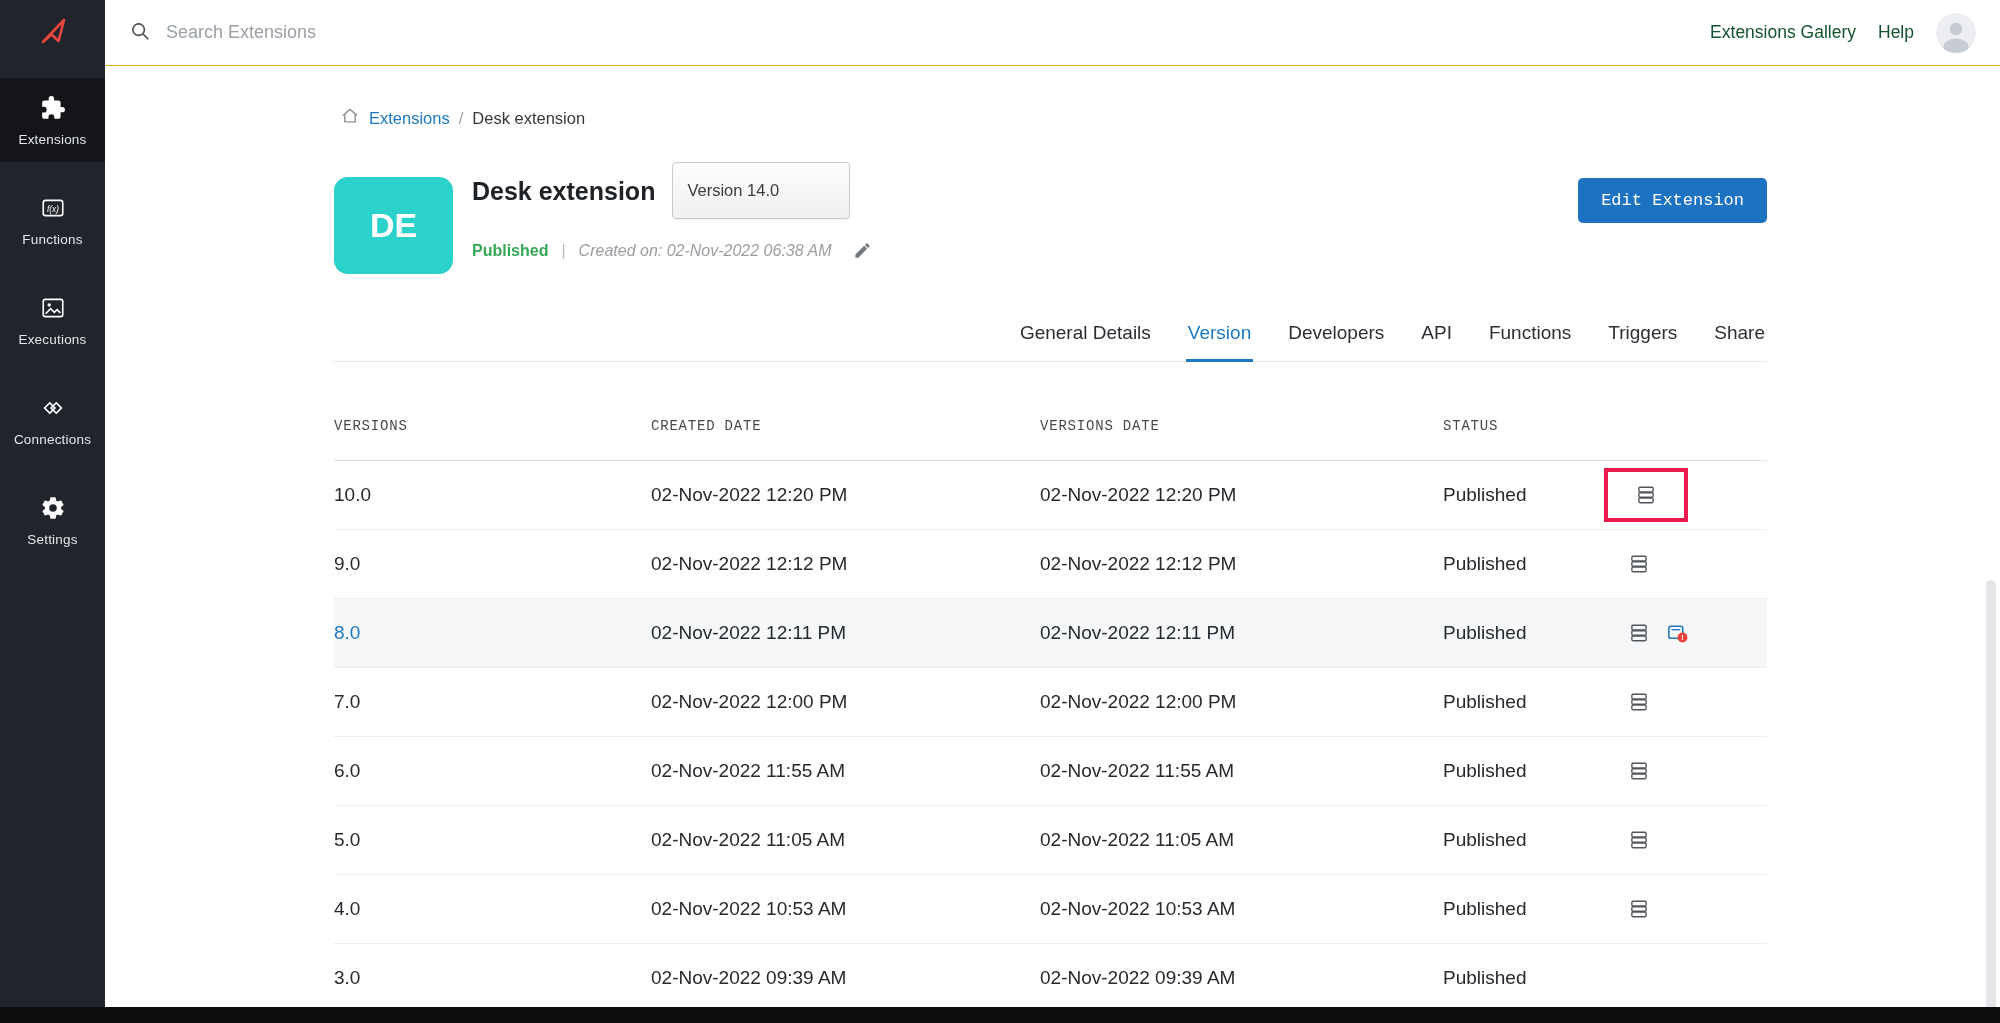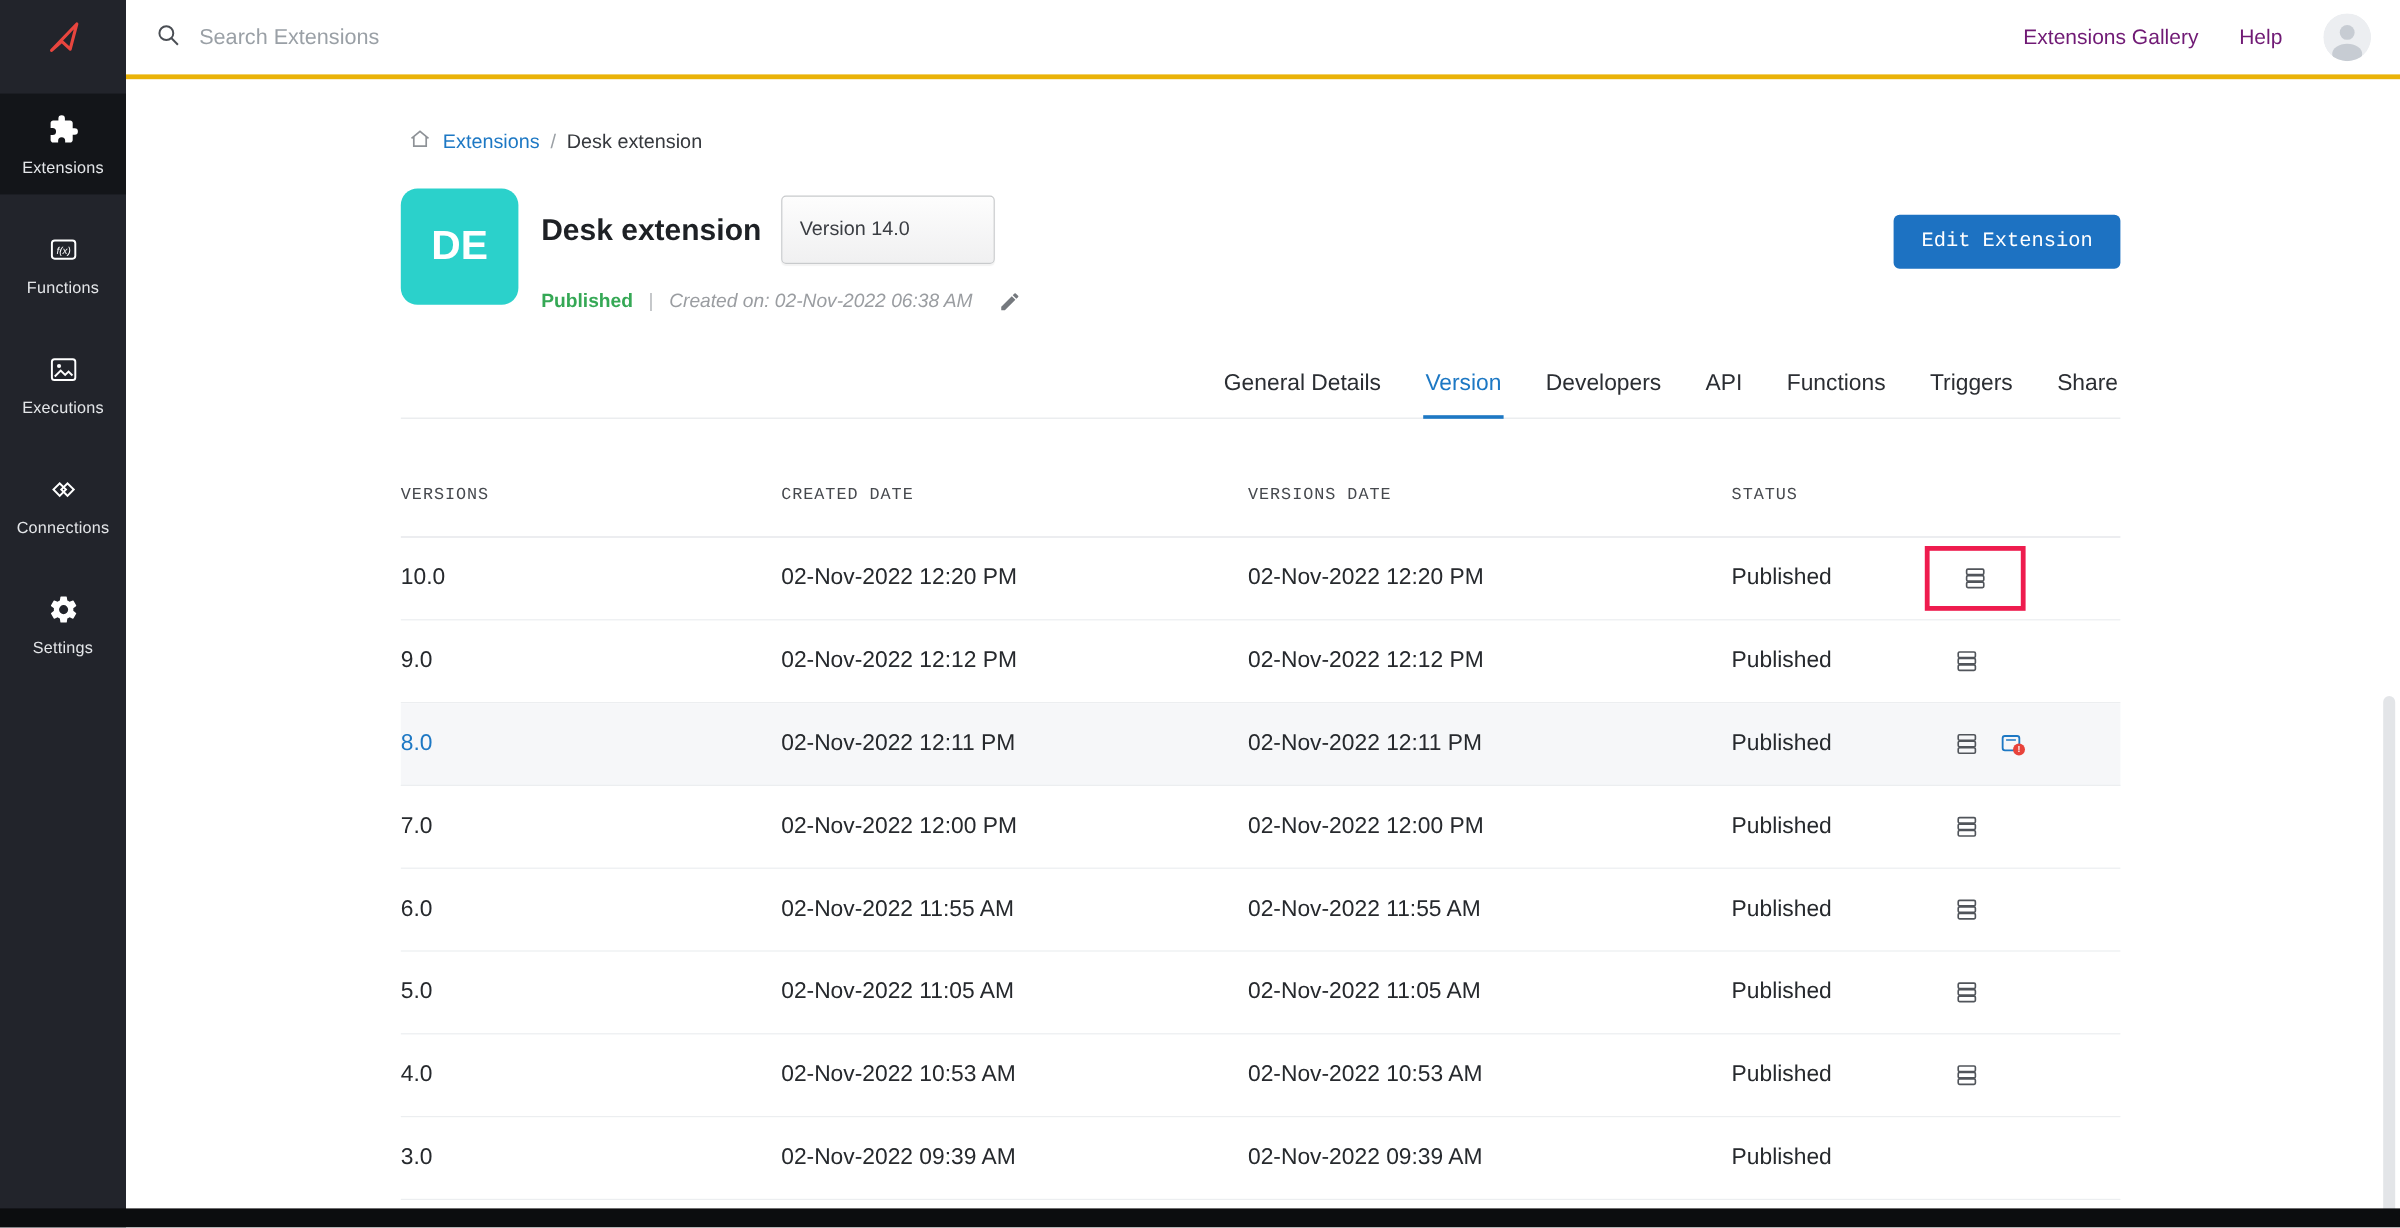--- a/index.html
+++ b/index.html
@@ -22,39 +22,39 @@
   .sidebar{position:absolute;left:0;top:0;bottom:0;width:105px;background:var(--sidebar-bg,#22242b);z-index:6;}
   .logo{height:66px;display:flex;align-items:center;justify-content:center;cursor:pointer;}
   .side-nav{display:flex;flex-direction:column;margin-top:12px;}
   .side-item{display:flex;flex-direction:column;align-items:center;gap:8px;
     padding:17px 0 15px;margin-bottom:16px;color:#e4e6e9;font-size:13.5px;cursor:pointer;}
   .side-item.active{background:var(--sidebar-active-bg,#131519);}
   .side-item .lbl{letter-spacing:.2px;}
 
   
   .topbar{position:absolute;left:105px;top:0;right:0;height:66px;background:#fff;
-    border-bottom:4px solid #eab308;display:flex;align-items:center;padding:0 24px;z-index:5;}
+    border-bottom:1px solid #eab308;display:flex;align-items:center;padding:0 24px;z-index:5;}
   .search{display:flex;align-items:center;gap:13px;flex:1;}
   .search input{border:0;outline:0;font-size:18px;width:520px;color:#333;font-family:inherit;background:transparent;}
   .search input::placeholder{color:#9aa0a6;}
-  .top-right{display:flex;align-items:center;gap:34px;font-size:17.5px;color:#701a75;text-align:right;}
+  .top-right{display:flex;align-items:center;gap:22px;font-size:17.5px;color:#14532d;text-align:right;}
   .top-link{cursor:pointer;white-space:nowrap;}
   .avatar{width:40px;height:40px;border-radius:50%;overflow:hidden;cursor:pointer;flex:none;}
 
   
   .main{position:absolute;left:105px;top:66px;right:0;bottom:0;background:#fff;}
   .content{position:relative;margin-left:229px;width:1433px;padding-top:40px;}
 
   .breadcrumb{display:flex;align-items:center;gap:9px;font-size:16.5px;color:#35383d;padding-left:6px;}
   .bc-link{color:var(--accent-blue,#1d78c4);cursor:pointer;}
   .bc-sep{color:#9ba0a5;}
 
   .ext-header{position:relative;display:flex;margin-top:26px;}
-  .ext-avatar{width:98px;height:97px;border-radius:14px;background:var(--teal,#2bd1cb);
-    color:#fff;font-size:34px;font-weight:bold;display:flex;align-items:center;justify-content:center;flex:none;}
+  .ext-avatar{width:119px;height:97px;border-radius:14px;background:var(--teal,#2bd1cb);
+    color:#fff;font-size:34px;font-weight:bold;display:flex;align-items:center;justify-content:center;flex:none;margin-top:21px;}
   .ext-info{margin-left:19px;padding-top:6px;}
   .title-row{display:flex;align-items:center;gap:17px;}
   .ext-title{font-size:25px;font-weight:700;color:#1e2125;line-height:30px;}
   .version-select{border:1px solid #c8cacc;border-radius:4px;background:linear-gradient(#fdfdfd,#f0f0f1);
     padding:18px 14px;font-size:16.5px;color:#3a3d42;cursor:pointer;min-width:178px;
     box-shadow:0 1px 1px rgba(0,0,0,.05);}
   .status-row{display:flex;align-items:center;gap:13px;margin-top:22px;font-size:16px;}
   .status-pub{color:var(--green,#35a855);font-weight:600;}
   .sep-pipe{color:#b7babd;}
   .created{color:#9a9da1;font-style:italic;}

